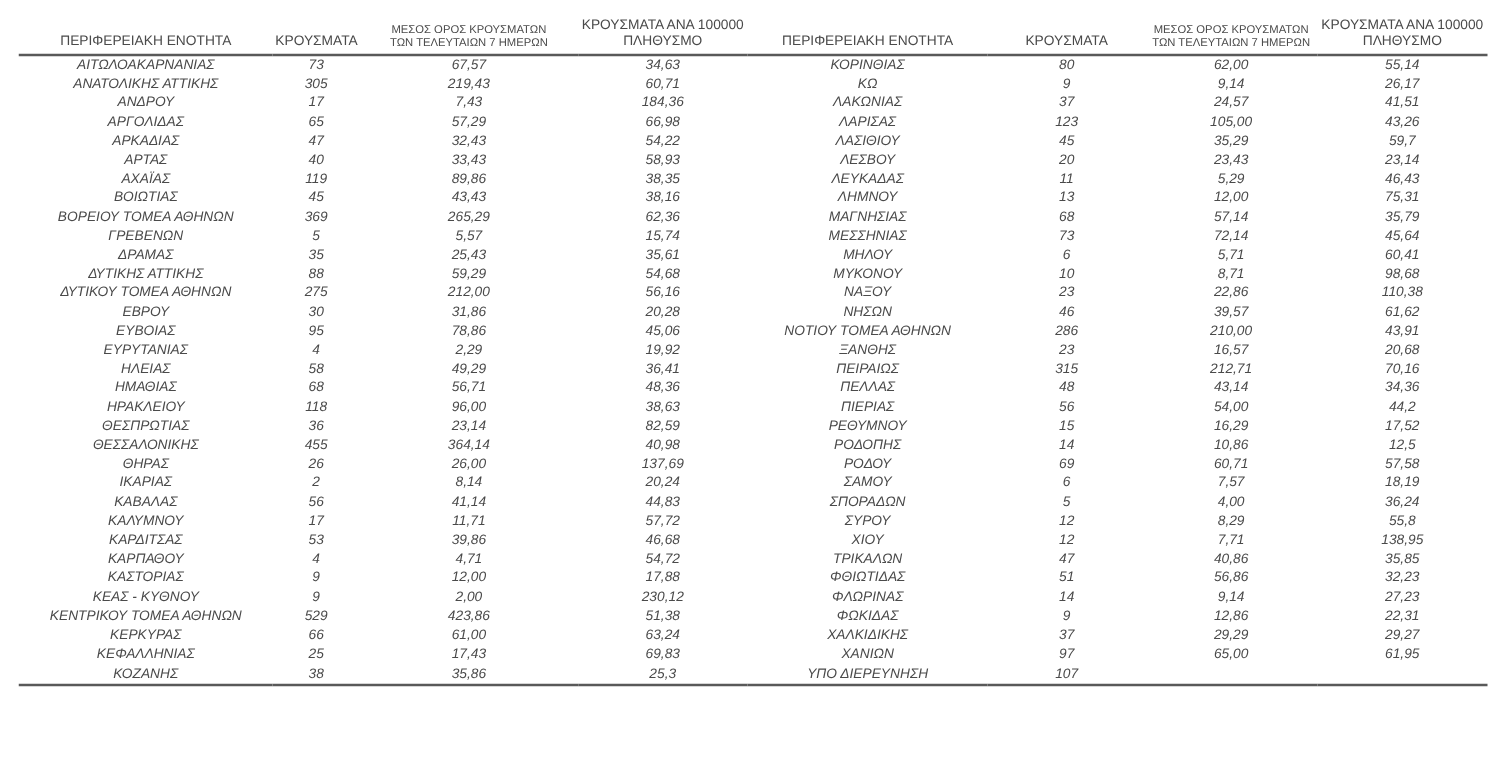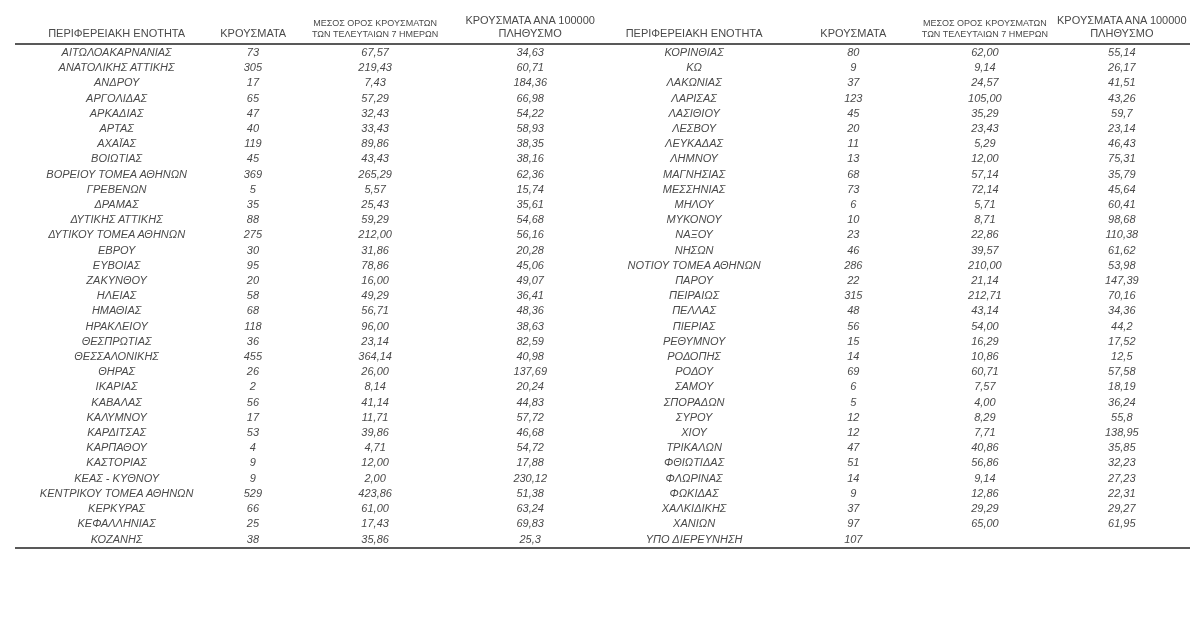--- a/index.html
+++ b/index.html
@@ -236,31 +236,31 @@
           <td>61,62</td>
         </tr>
         <tr>
           <td>ΕΥΒΟΙΑΣ</td>
           <td>95</td>
           <td>78,86</td>
           <td>45,06</td>
           <td>ΝΟΤΙΟΥ ΤΟΜΕΑ ΑΘΗΝΩΝ</td>
           <td>286</td>
           <td>210,00</td>
-          <td>53,98</td>
-        </tr>
-        <tr>
-          <td>ΖΑΚΥΝΘΟΥ</td>
-          <td>20</td>
-          <td>16,00</td>
-          <td>49,07</td>
-          <td>ΠΑΡΟΥ</td>
-          <td>22</td>
-          <td>21,14</td>
-          <td>147,39</td>
+          <td>43,91</td>
+        </tr>
+        <tr>
+          <td>ΕΥΡΥΤΑΝΙΑΣ</td>
+          <td>4</td>
+          <td>2,29</td>
+          <td>19,92</td>
+          <td>ΞΑΝΘΗΣ</td>
+          <td>23</td>
+          <td>16,57</td>
+          <td>20,68</td>
         </tr>
         <tr>
           <td>ΗΛΕΙΑΣ</td>
           <td>58</td>
           <td>49,29</td>
           <td>36,41</td>
           <td>ΠΕΙΡΑΙΩΣ</td>
           <td>315</td>
           <td>212,71</td>
           <td>70,16</td>

